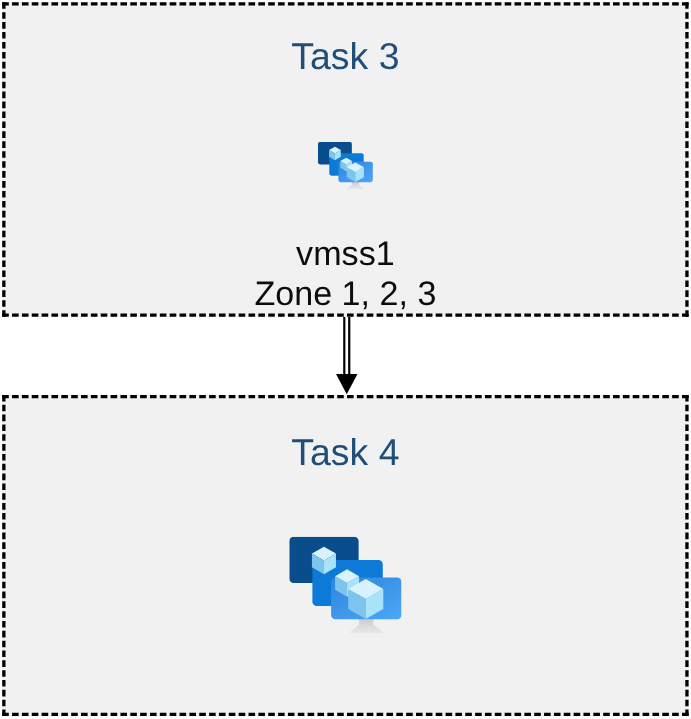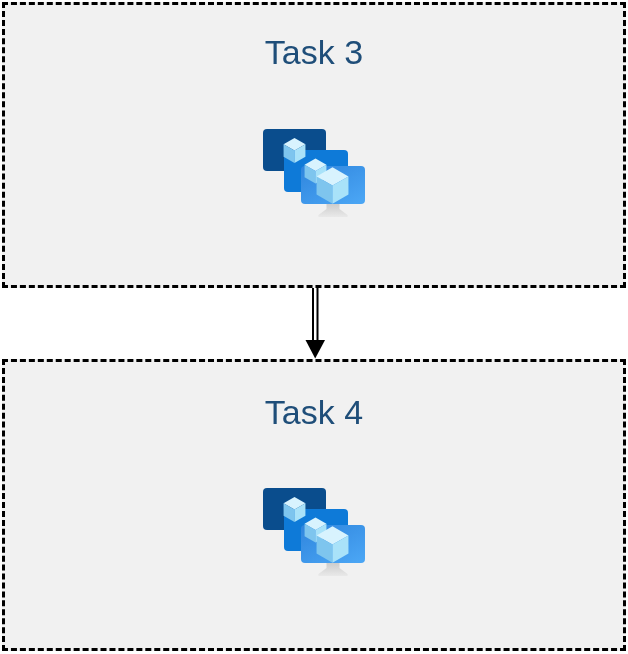--- a/index.html
+++ b/index.html
@@ -86,20 +86,24 @@
         <use href="#iso-cube" transform="translate(69.5,56.5) scale(1.14)"></use>
       </g>
     </defs>
   </svg>
 
   <section class="task-box box-a">
     <h2 class="task-title">Task 3</h2>
     <svg class="vmss-icon" viewBox="0 0 102 88">
       <use href="#vmss-art"></use>
     </svg>
+    <div class="caption-group">
+      <div class="caption">vmss1</div>
+      <div class="caption">Zone 1, 2, 3</div>
+    </div>
   </section>
 
   <div class="connector">
     <svg viewBox="0 0 26 71">
       <rect x="10" y="0" width="2" height="56" style="fill: var(--arrow, #000000)"></rect>
       <rect x="14.5" y="0" width="2" height="56" style="fill: var(--arrow, #000000)"></rect>
       <polygon points="3.5,52 23,52 13.2,70.5" style="fill: var(--arrow, #000000)"></polygon>
     </svg>
   </div>
 

